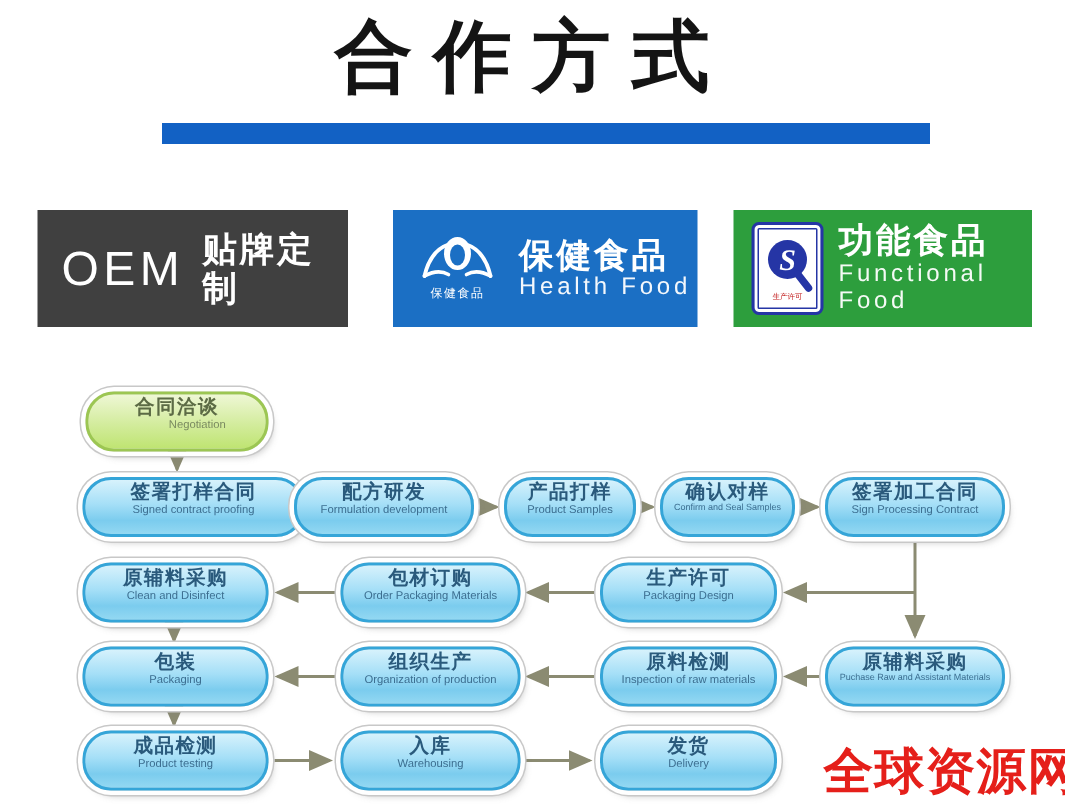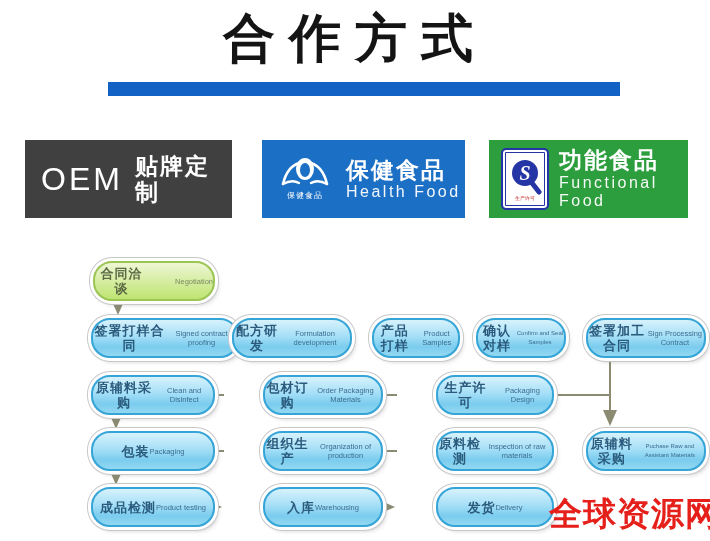--- a/index.html
+++ b/index.html
@@ -30,22 +30,22 @@
     width:44px;height:58px;background:#fff;border-radius:5px;border:2px solid #2535a5;
     box-shadow:inset 0 0 0 2px #fff, inset 0 0 0 3px #2535a5;
     display:flex;flex-direction:column;align-items:center;justify-content:center;flex:0 0 44px;
   }
   .qs-label{font-size:5px;color:#c01818;line-height:6px;}
   
   .node{
     position:absolute;border-radius:19px;border:2px solid #35a5d8;box-sizing:border-box;
     background:linear-gradient(180deg,#d7f2fc 0%,#a5dff7 45%,#7bccee 75%,#93d8f2 100%);
     box-shadow:0 0 0 3px #fff,0 0 0 4px #c8c8c8,3px 4px 4px rgba(120,120,120,.35);
-    display:flex;flex-direction:row;align-items:center;justify-content:center;
-    text-align:center;overflow:hidden;margin-left:36px;
+    display:flex;flex-direction:column;align-items:center;
+    text-align:center;overflow:hidden;
   }
   .node .zh{font-size:13px;font-weight:700;color:#2a5a7c;line-height:15px;letter-spacing:1px;}
   .node .en{font-size:7.5px;color:#3c6e90;line-height:9px;letter-spacing:0;}
   .node .en-xs{font-size:6px;}
   .node-green{
     border:2px solid #9cc653;
     background:linear-gradient(180deg,#eef7d5 0%,#d3ec9d 55%,#bfe472 100%);
   }
   .node-green .zh{color:#5c6b45;}
   .node-green .en{color:#7a8a60;padding-left:27px;}

